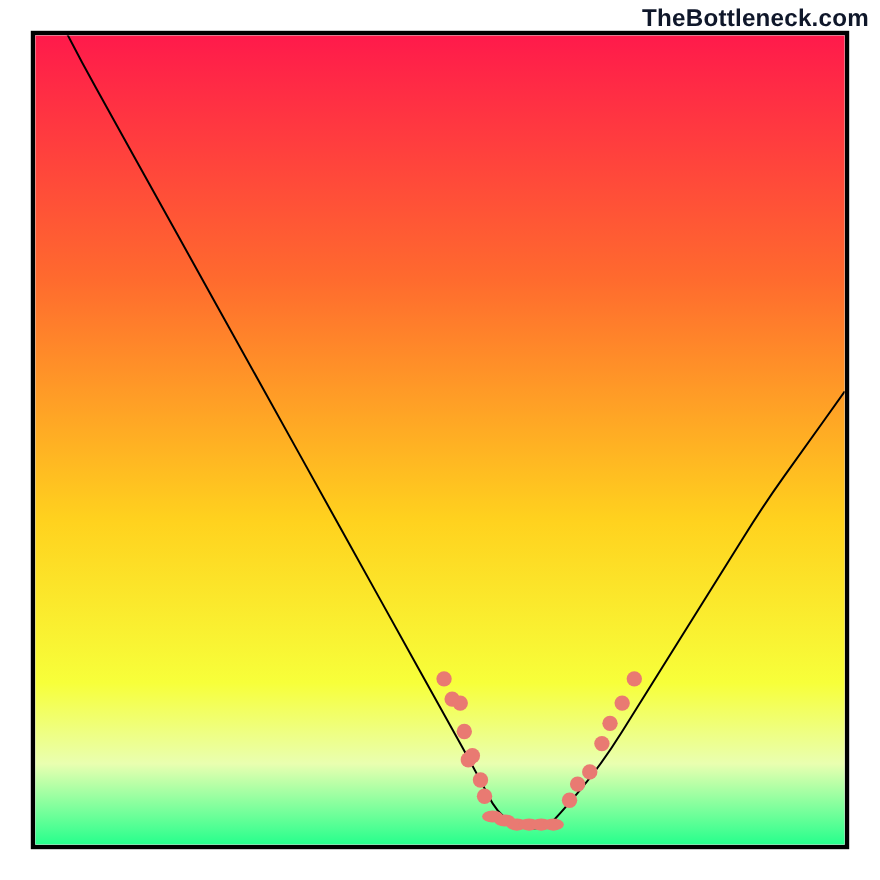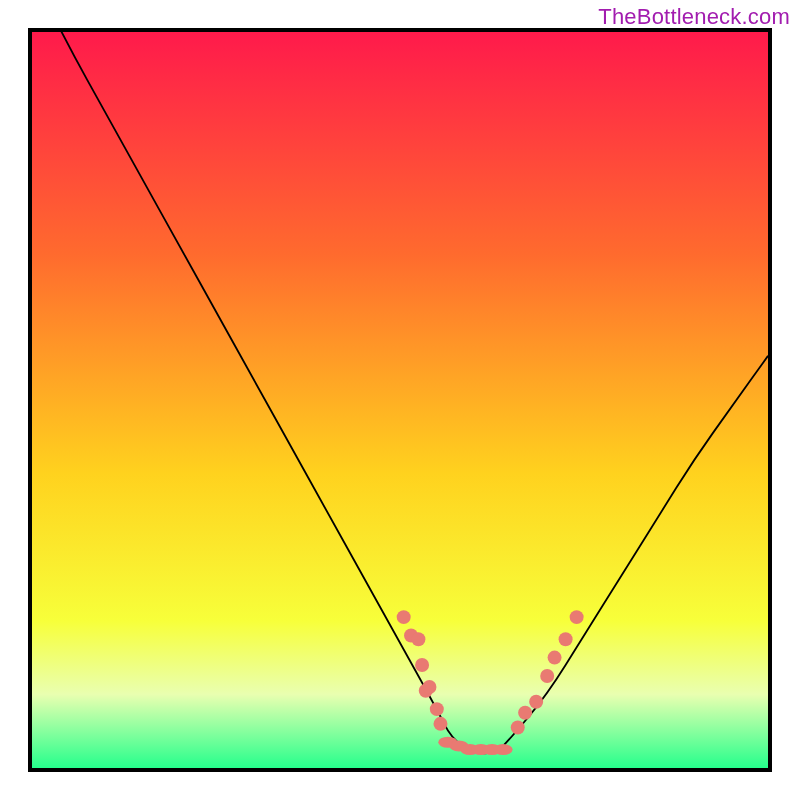--- a/index.html
+++ b/index.html
@@ -16,23 +16,23 @@
     top: 0;
     left: 0;
     width: 800px;
     height: 800px;
     box-sizing: border-box;
   }
   .watermark {
     position: absolute;
     top: 4px;
     right: 10px;
-    color: #a21caf;
+    color: #0f172a;
     font-size: 22px;
-    font-weight: 400;
+    font-weight: 700;
     letter-spacing: 0.2px;
     z-index: 10;
   }
   .plot-area {
     position: absolute;
     top: 28px;
     left: 28px;
     width: 744px;
     height: 744px;
     box-sizing: border-box;

